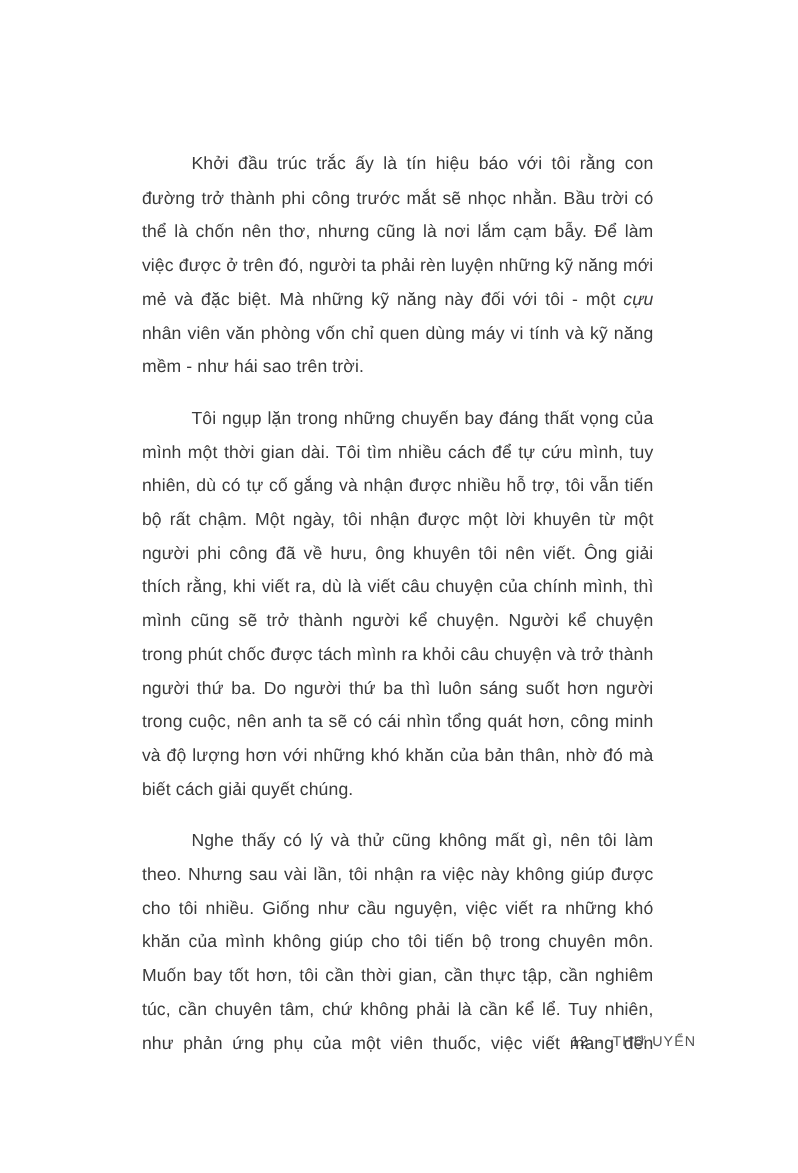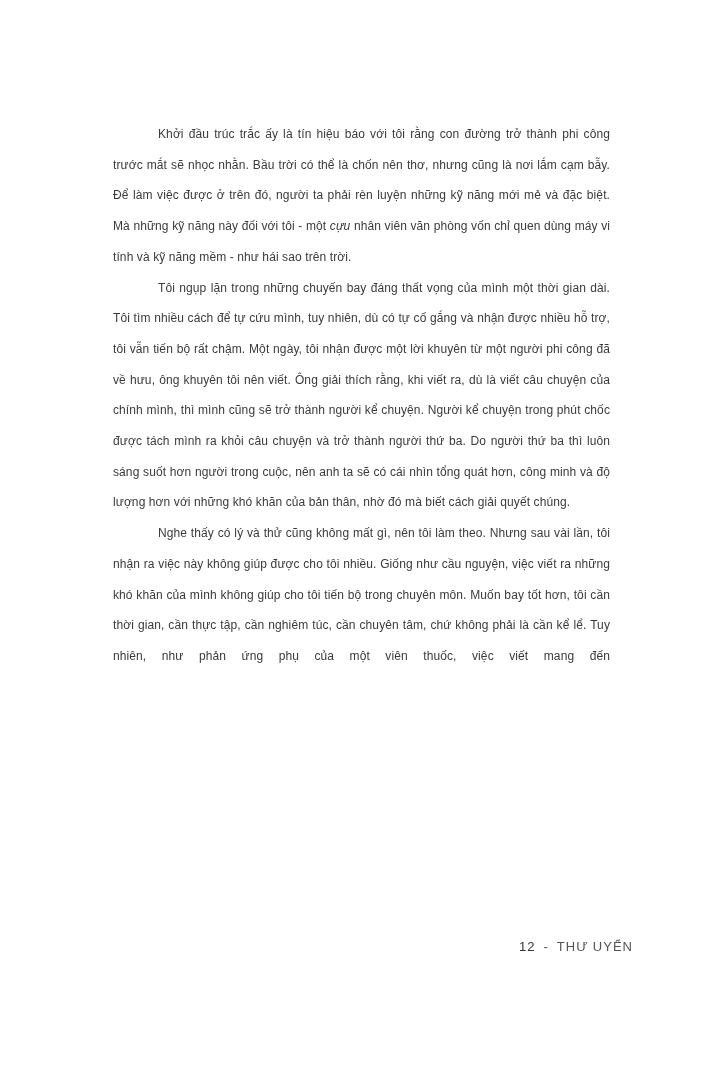--- a/index.html
+++ b/index.html
@@ -11,22 +11,22 @@
       font-family: "Liberation Sans", "DejaVu Sans", sans-serif;
       color: #3a3a3a;
     }
     .page-body {
       position: absolute;
       left: 113px;
       top: 119px;
       width: 497px;
     }
     .paragraph {
-      margin: 0;
-      font-size: 12px;
+      margin: 16px;
+      font-size: 16px;
       line-height: 30.7px;
       text-align: justify;
       text-indent: 45px;
       letter-spacing: 0.1px;
     }
     .paragraph em { font-style: italic; }
     .footer {
       position: absolute;
       top: 939px;
       left: 0; width: 613px;

